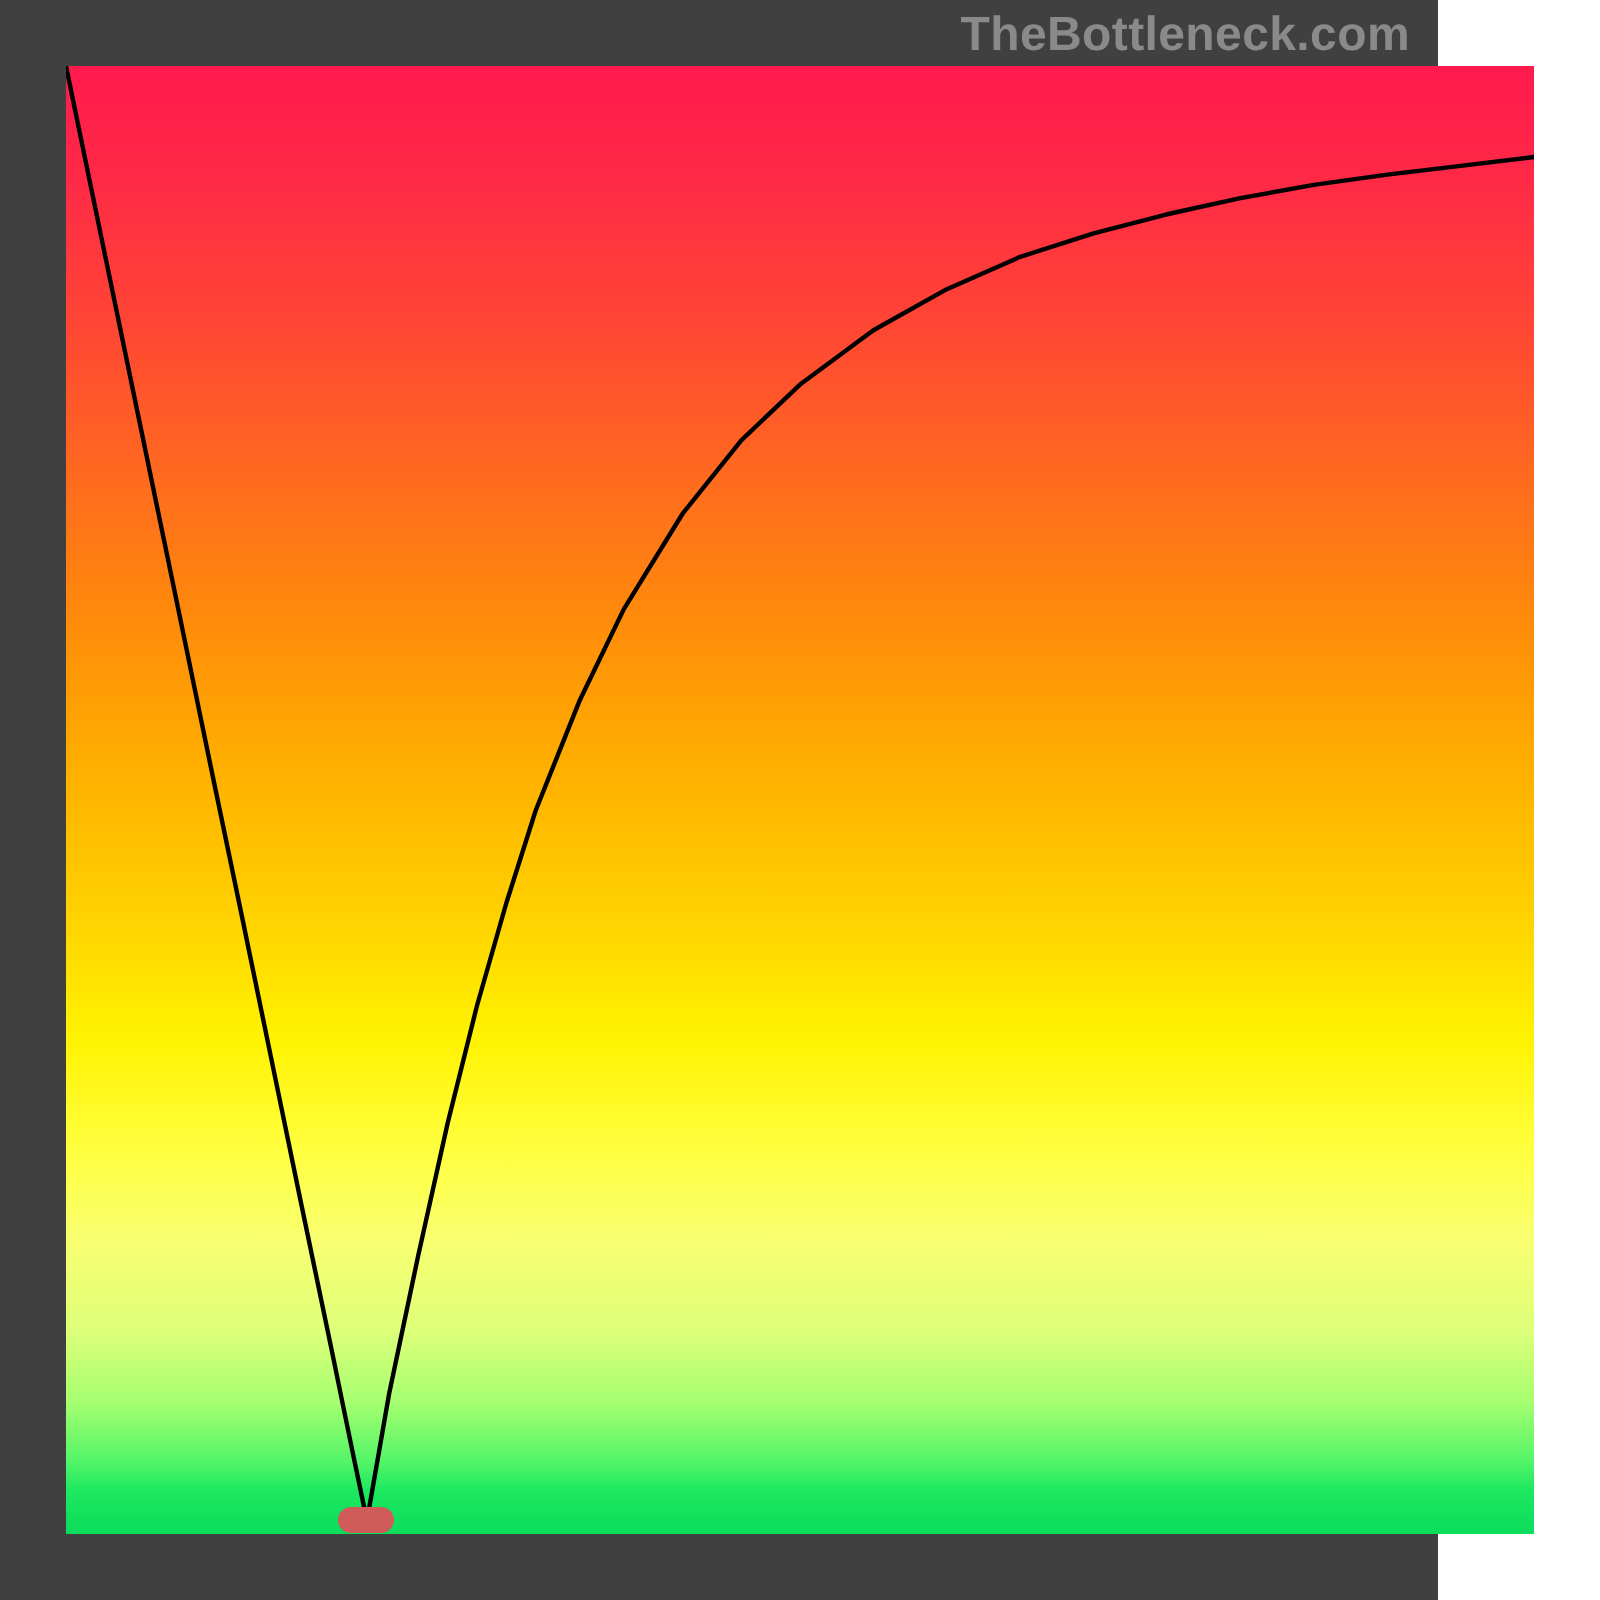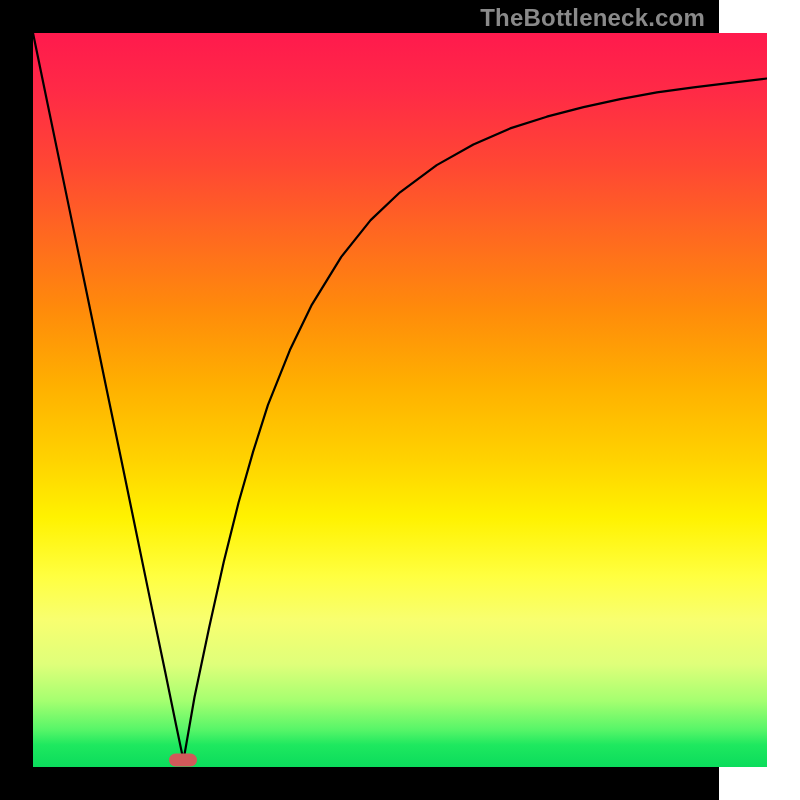--- a/index.html
+++ b/index.html
@@ -7,21 +7,21 @@
     padding: 0;
     width: 800px;
     height: 800px;
     overflow: hidden;
     background: #fff;
   }
   .frame {
     position: relative;
     width: 719px;
     height: 800px;
-    background: #000000;
+    background: #404040;
   }
   .plot-area {
     position: absolute;
     left: 33px;
     top: 33px;
     width: 734px;
     height: 734px;
     overflow: hidden;
   }
   .gradient-bg {

